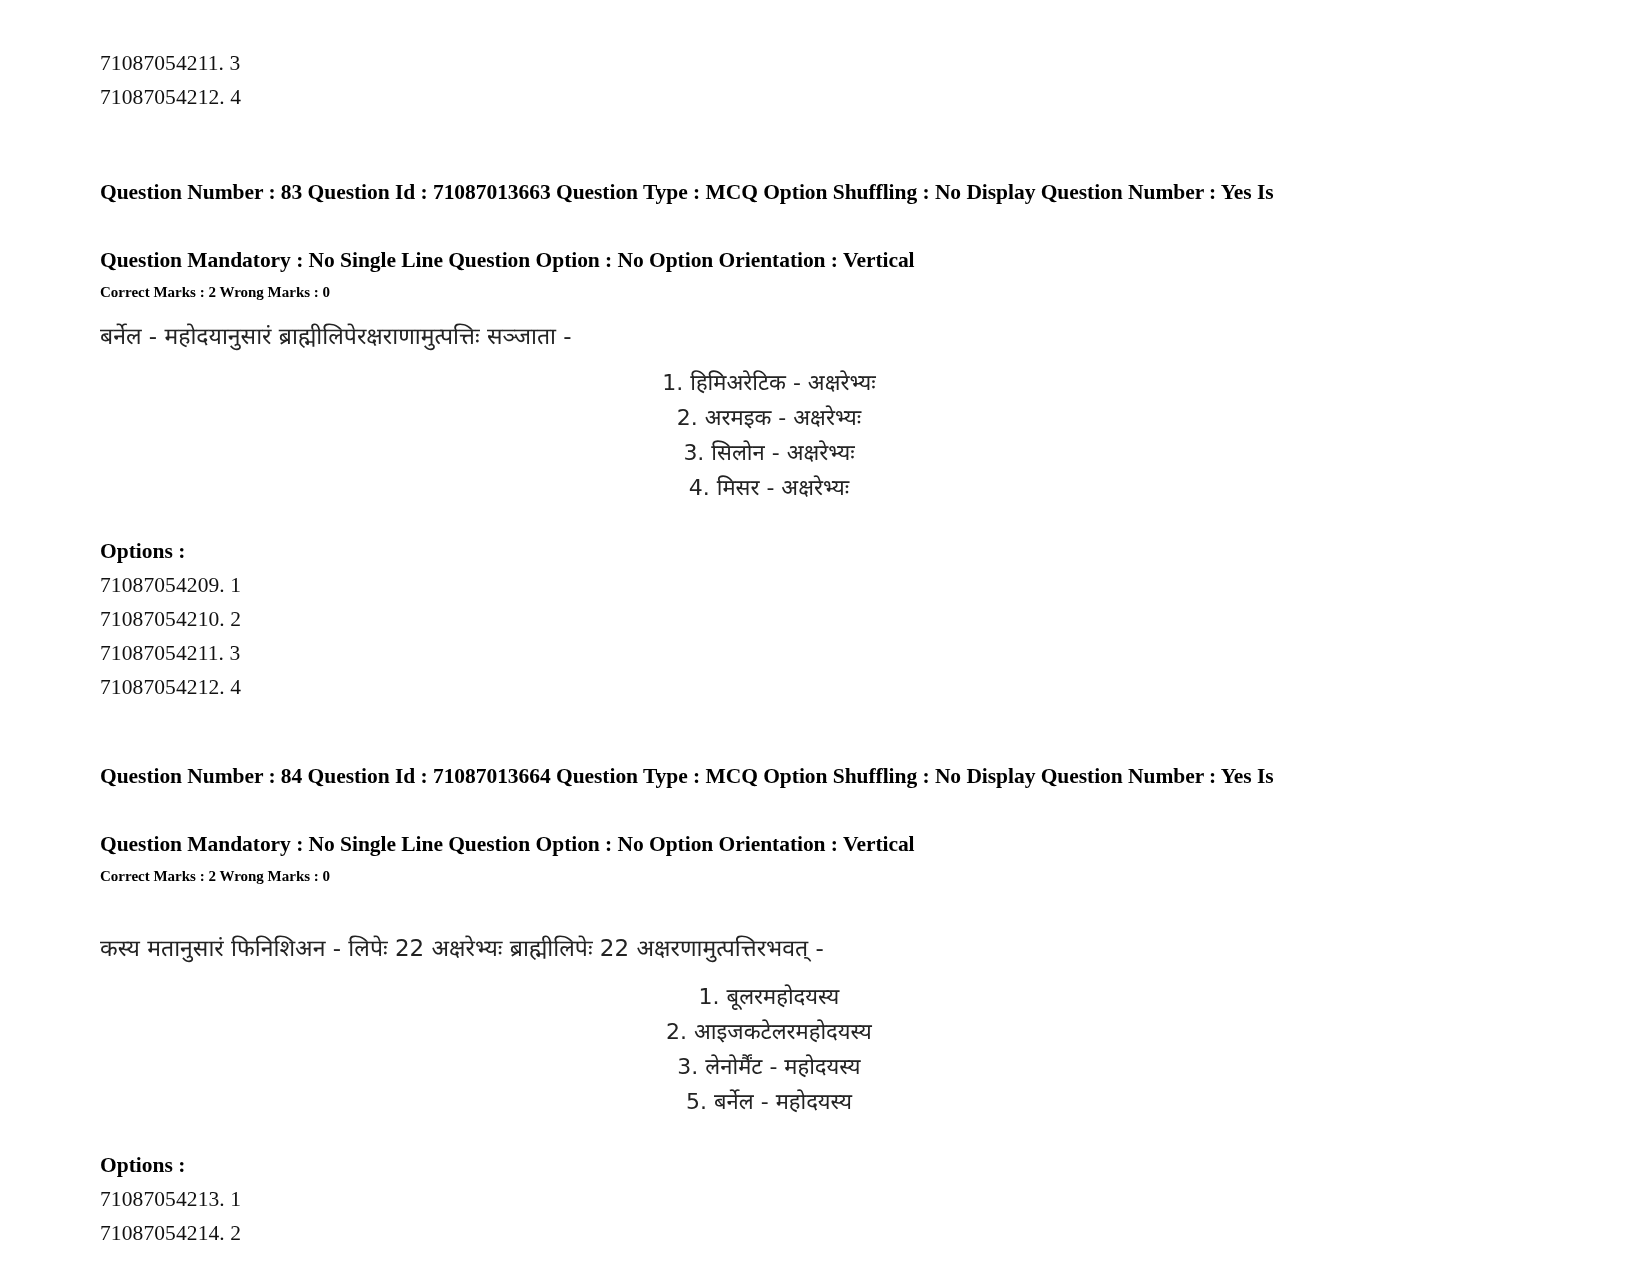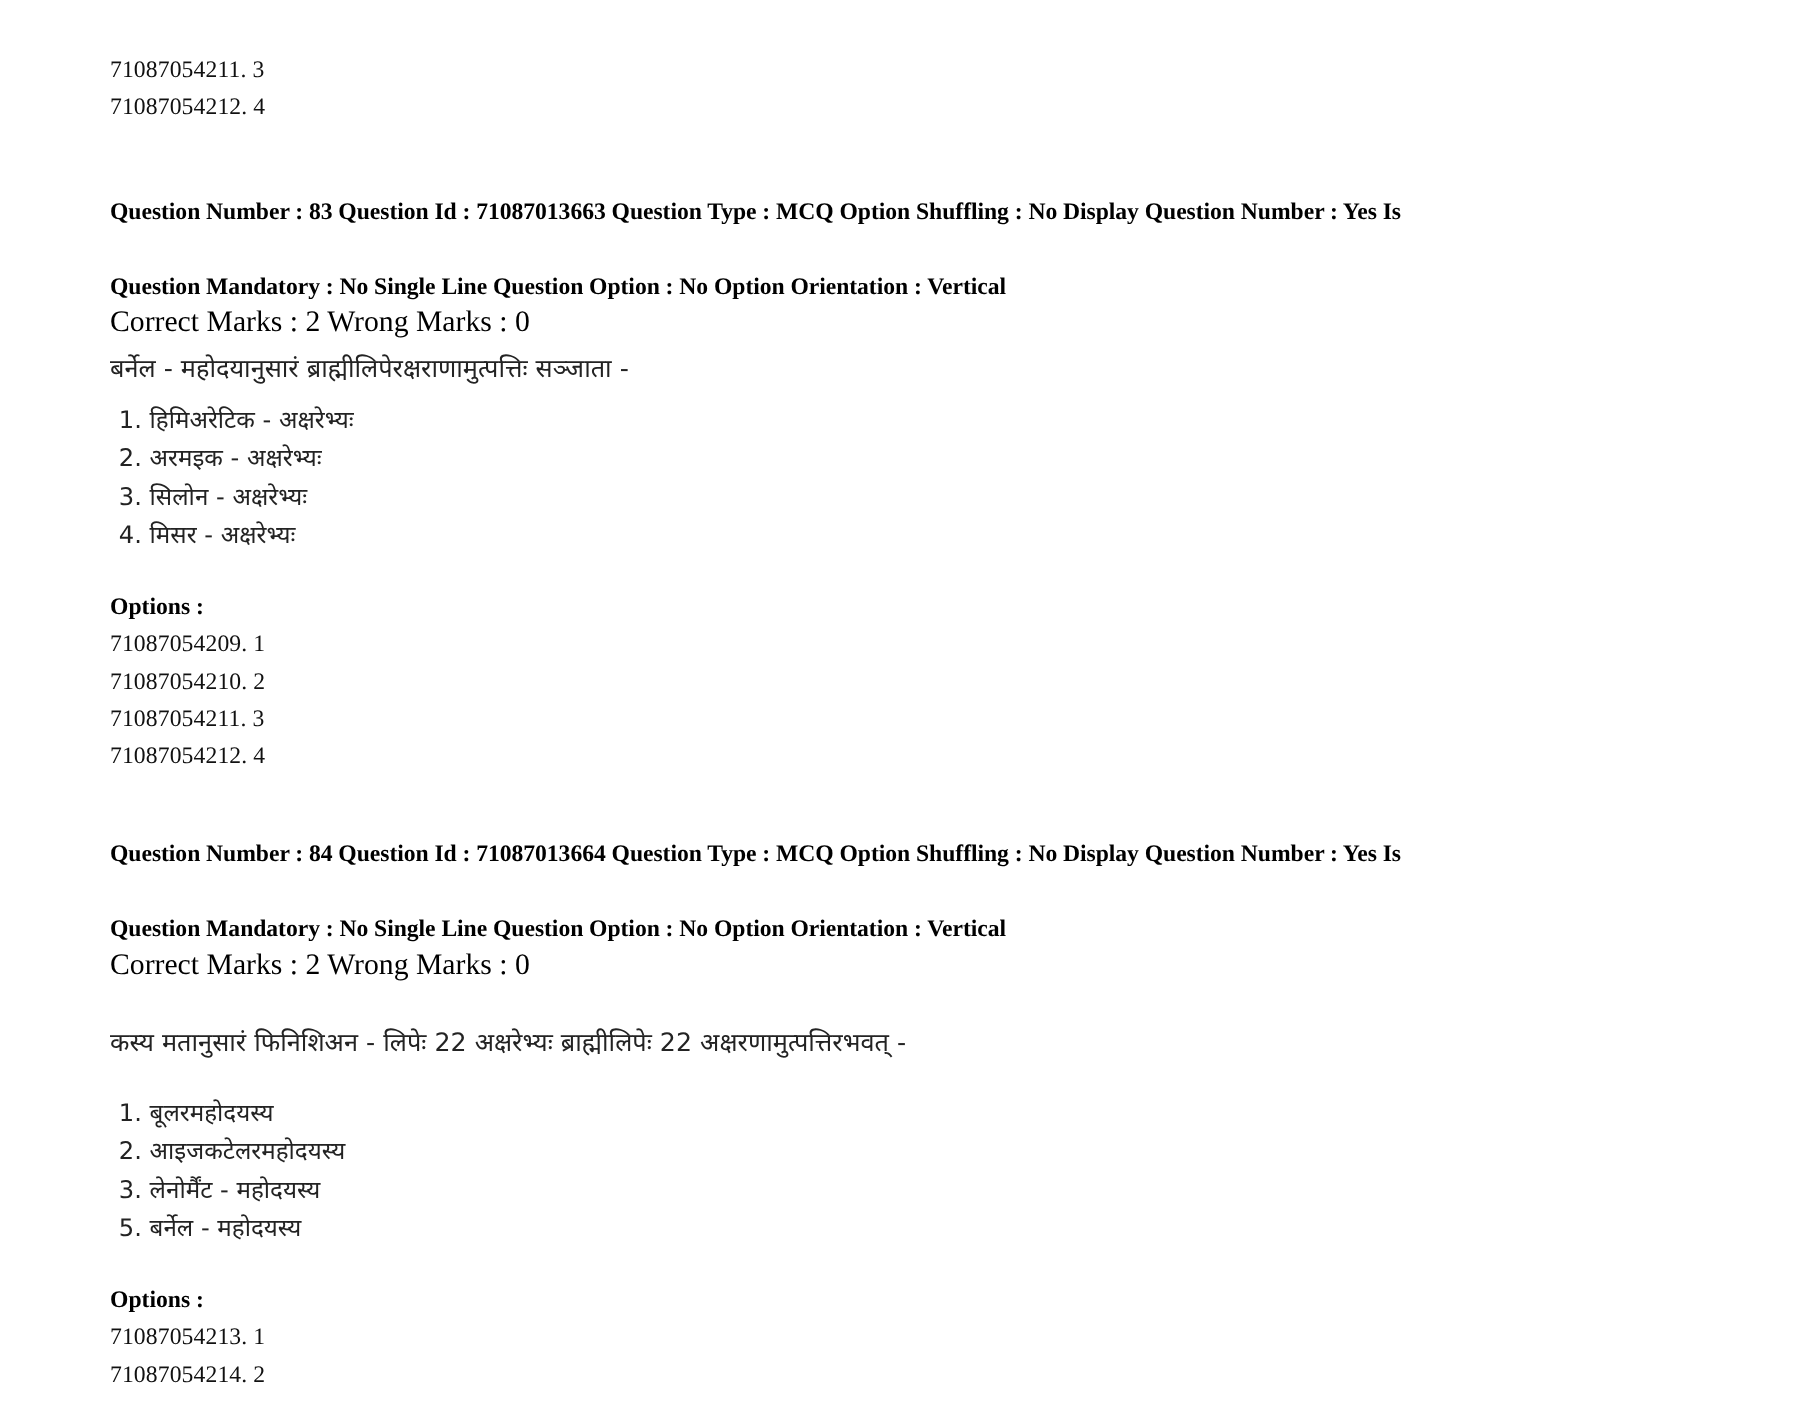--- a/index.html
+++ b/index.html
@@ -45,40 +45,41 @@
     font-family: Liberation Serif, serif;
     font-weight: bold;
     font-size: 21.5px;
     line-height: 29px;
     color: #000;
     letter-spacing: -0.05px;
   }
   .qmeta .line2 { display: block; margin-top: 39px; }
   .marks {
     font-family: "Liberation Serif", "DejaVu Serif", serif;
-    font-weight: normal;
-    font-size: 27px;
+    font-weight: bold;
+    font-size: 15px;
     line-height: 29px;
     margin-top: 3px;
   }
 
   
   .dev {
     font-family: "DejaVu Sans", "Liberation Sans", sans-serif;
     color: #2a2a2a;
     filter: blur(0.18px) contrast(1.08);
     -webkit-font-smoothing: antialiased;
   }
   .dev-stem {
     font-size: 23px;
     line-height: 30px;
     white-space: nowrap;
   }
   .dev-opts {
     margin-top: 14px;
+    text-align: center;
   }
   .dev-opt {
     font-size: 22px;
     line-height: 35px;
     padding-left: 8px;
     white-space: nowrap;
   }
 
   .options-label {
     font-family: "Liberation Serif", "DejaVu Serif", serif;
@@ -146,21 +147,21 @@
         <span>Question Number : 84 Question Id : 71087013664 Question Type : MCQ Option Shuffling : No Display Question Number : Yes Is</span>
         <span class="line2">Question Mandatory : No Single Line Question Option : No Option Orientation : Vertical</span>
       </div>
 
       <div class="marks">Correct Marks : 2 Wrong Marks : 0</div>
 
       <div style="height:42px"></div>
 
       <div class="dev dev-stem">कस्य मतानुसारं फिनिशिअन - लिपेः 22 अक्षरेभ्यः ब्राह्मीलिपेः 22 अक्षरणामुत्पत्तिरभवत् -</div>
 
-      <div class="dev dev-opts" style="margin-top:32px">
+      <div class="dev dev-opts" style="margin-top:16px">
         <div class="dev-opt">1. बूलरमहोदयस्य</div>
         <div class="dev-opt">2. आइजकटेलरमहोदयस्य</div>
         <div class="dev-opt">3. लेनोर्मैंट - महोदयस्य</div>
         <div class="dev-opt">5. बर्नेल - महोदयस्य</div>
       </div>
 
       <div class="gap-md"></div>
 
       <div class="options-label">Options :</div>
 

